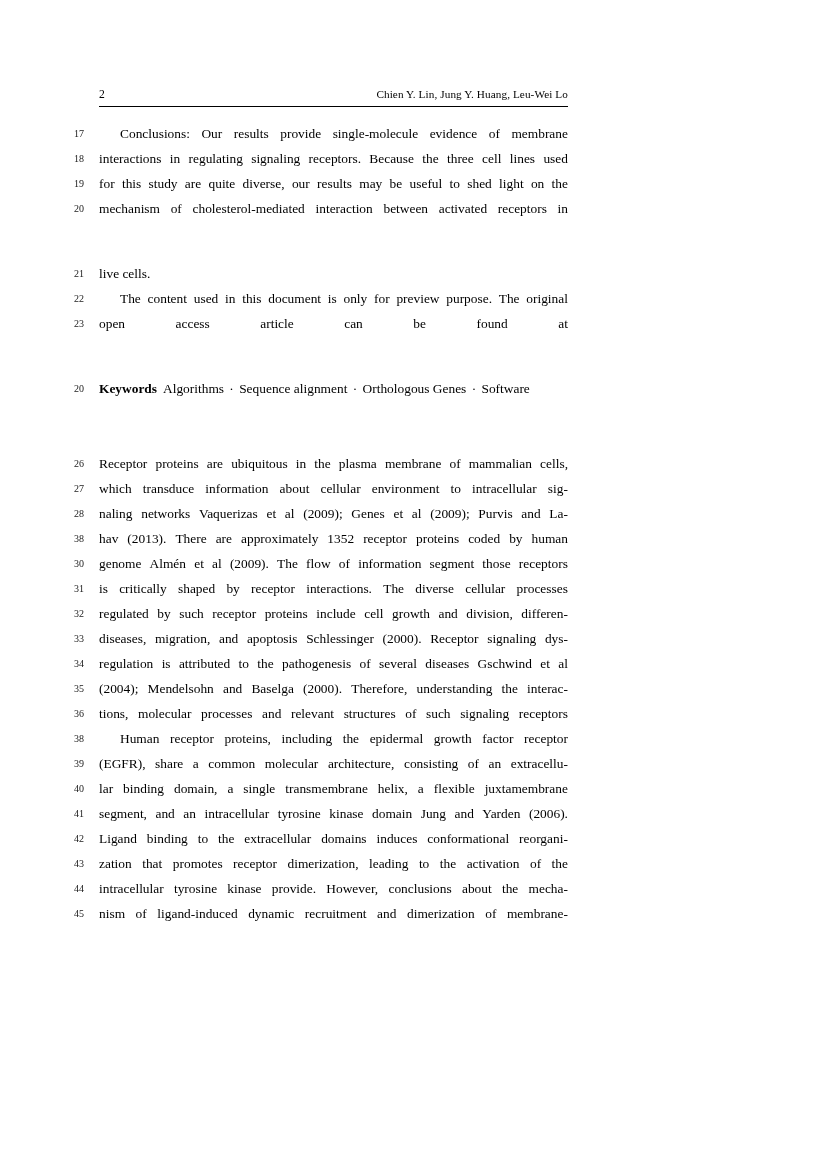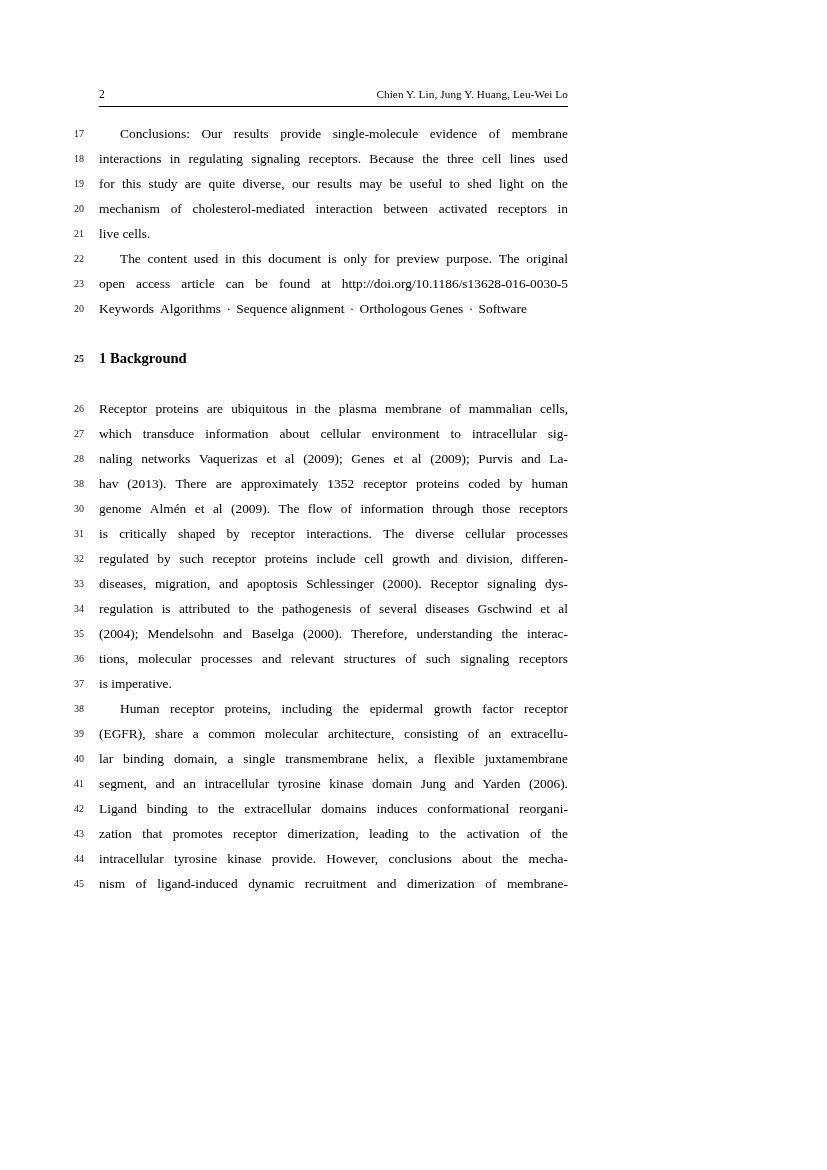--- a/index.html
+++ b/index.html
@@ -71,20 +71,21 @@
     justify-content: space-between;
     width: 100%;
   }
   .tline .justified.indent {
     padding-left: 21px;
     width: calc(100% - 21px);
     font-family: Liberation Serif, serif;
   }
   .tline .flush {
     display: block;
+    margin-top: 40px;
   }
 
   .linenum {
     position: absolute;
     left: -25px;
     top: 0;
     width: 18px;
     text-align: left;
     font-size: 10px;
     line-height: 25px;
@@ -97,21 +98,21 @@
 
   .section-heading {
     position: relative;
     height: 25px;
     line-height: 25px;
     font-size: 14.6px;
     font-weight: bold;
   }
 
   .kw-label {
-    font-weight: normal;
+    font-weight: bold;
   }
   .sep {
     padding: 0 2px;
   }
 </style>
 </head>
 <body>
 
 <div class="page">
 
@@ -211,34 +212,30 @@
         <div class="tline">
           <span class="linenum">23</span>
           <span class="justified">
             <span>open</span>
             <span>access</span>
             <span>article</span>
             <span>can</span>
             <span>be</span>
             <span>found</span>
             <span>at</span>
-            <span>http://doi.org/10.1186/s13628-016-0030-5</span>
           </span>
         </div>
       </div>
     <div id="keywords-host">
         <div class="tline">
           <span class="linenum">20</span>
           <span class="flush"><span class="kw-label">Keywords</span>&nbsp; <span>Algorithms</span><span class="sep"> · </span><span>Sequence alignment</span><span class="sep"> · </span><span>Orthologous Genes</span><span class="sep"> · </span><span>Software</span></span>
         </div>
       </div>
     <div id="gap-one" class="gap-line"></div>
-    <div id="heading-host">
-        <div class="section-heading"><span class="linenum">25</span><span>1 Background</span></div>
-      </div>
     <div id="gap-two" class="gap-line"></div>
     <div id="block-two">
         <div class="tline">
           <span class="linenum">26</span>
           <span class="justified">
             <span>Receptor</span>
             <span>proteins</span>
             <span>are</span>
             <span>ubiquitous</span>
             <span>in</span>
@@ -303,21 +300,21 @@
           <span class="justified">
             <span>genome</span>
             <span>Almén</span>
             <span>et</span>
             <span>al</span>
             <span>(2009).</span>
             <span>The</span>
             <span>flow</span>
             <span>of</span>
             <span>information</span>
-            <span>through</span>
+            <span>segment</span>
             <span>those</span>
             <span>receptors</span>
           </span>
         </div>
         <div class="tline">
           <span class="linenum">31</span>
           <span class="justified">
             <span>is</span>
             <span>critically</span>
             <span>shaped</span>
@@ -400,24 +397,20 @@
             <span>and</span>
             <span>relevant</span>
             <span>structures</span>
             <span>of</span>
             <span>such</span>
             <span>signaling</span>
             <span>receptors</span>
           </span>
         </div>
         <div class="tline">
-          <span class="linenum">37</span>
-          <span class="flush">is imperative.</span>
-        </div>
-        <div class="tline">
           <span class="linenum">38</span>
           <span class="justified indent">
             <span>Human</span>
             <span>receptor</span>
             <span>proteins,</span>
             <span>including</span>
             <span>the</span>
             <span>epidermal</span>
             <span>growth</span>
             <span>factor</span>

